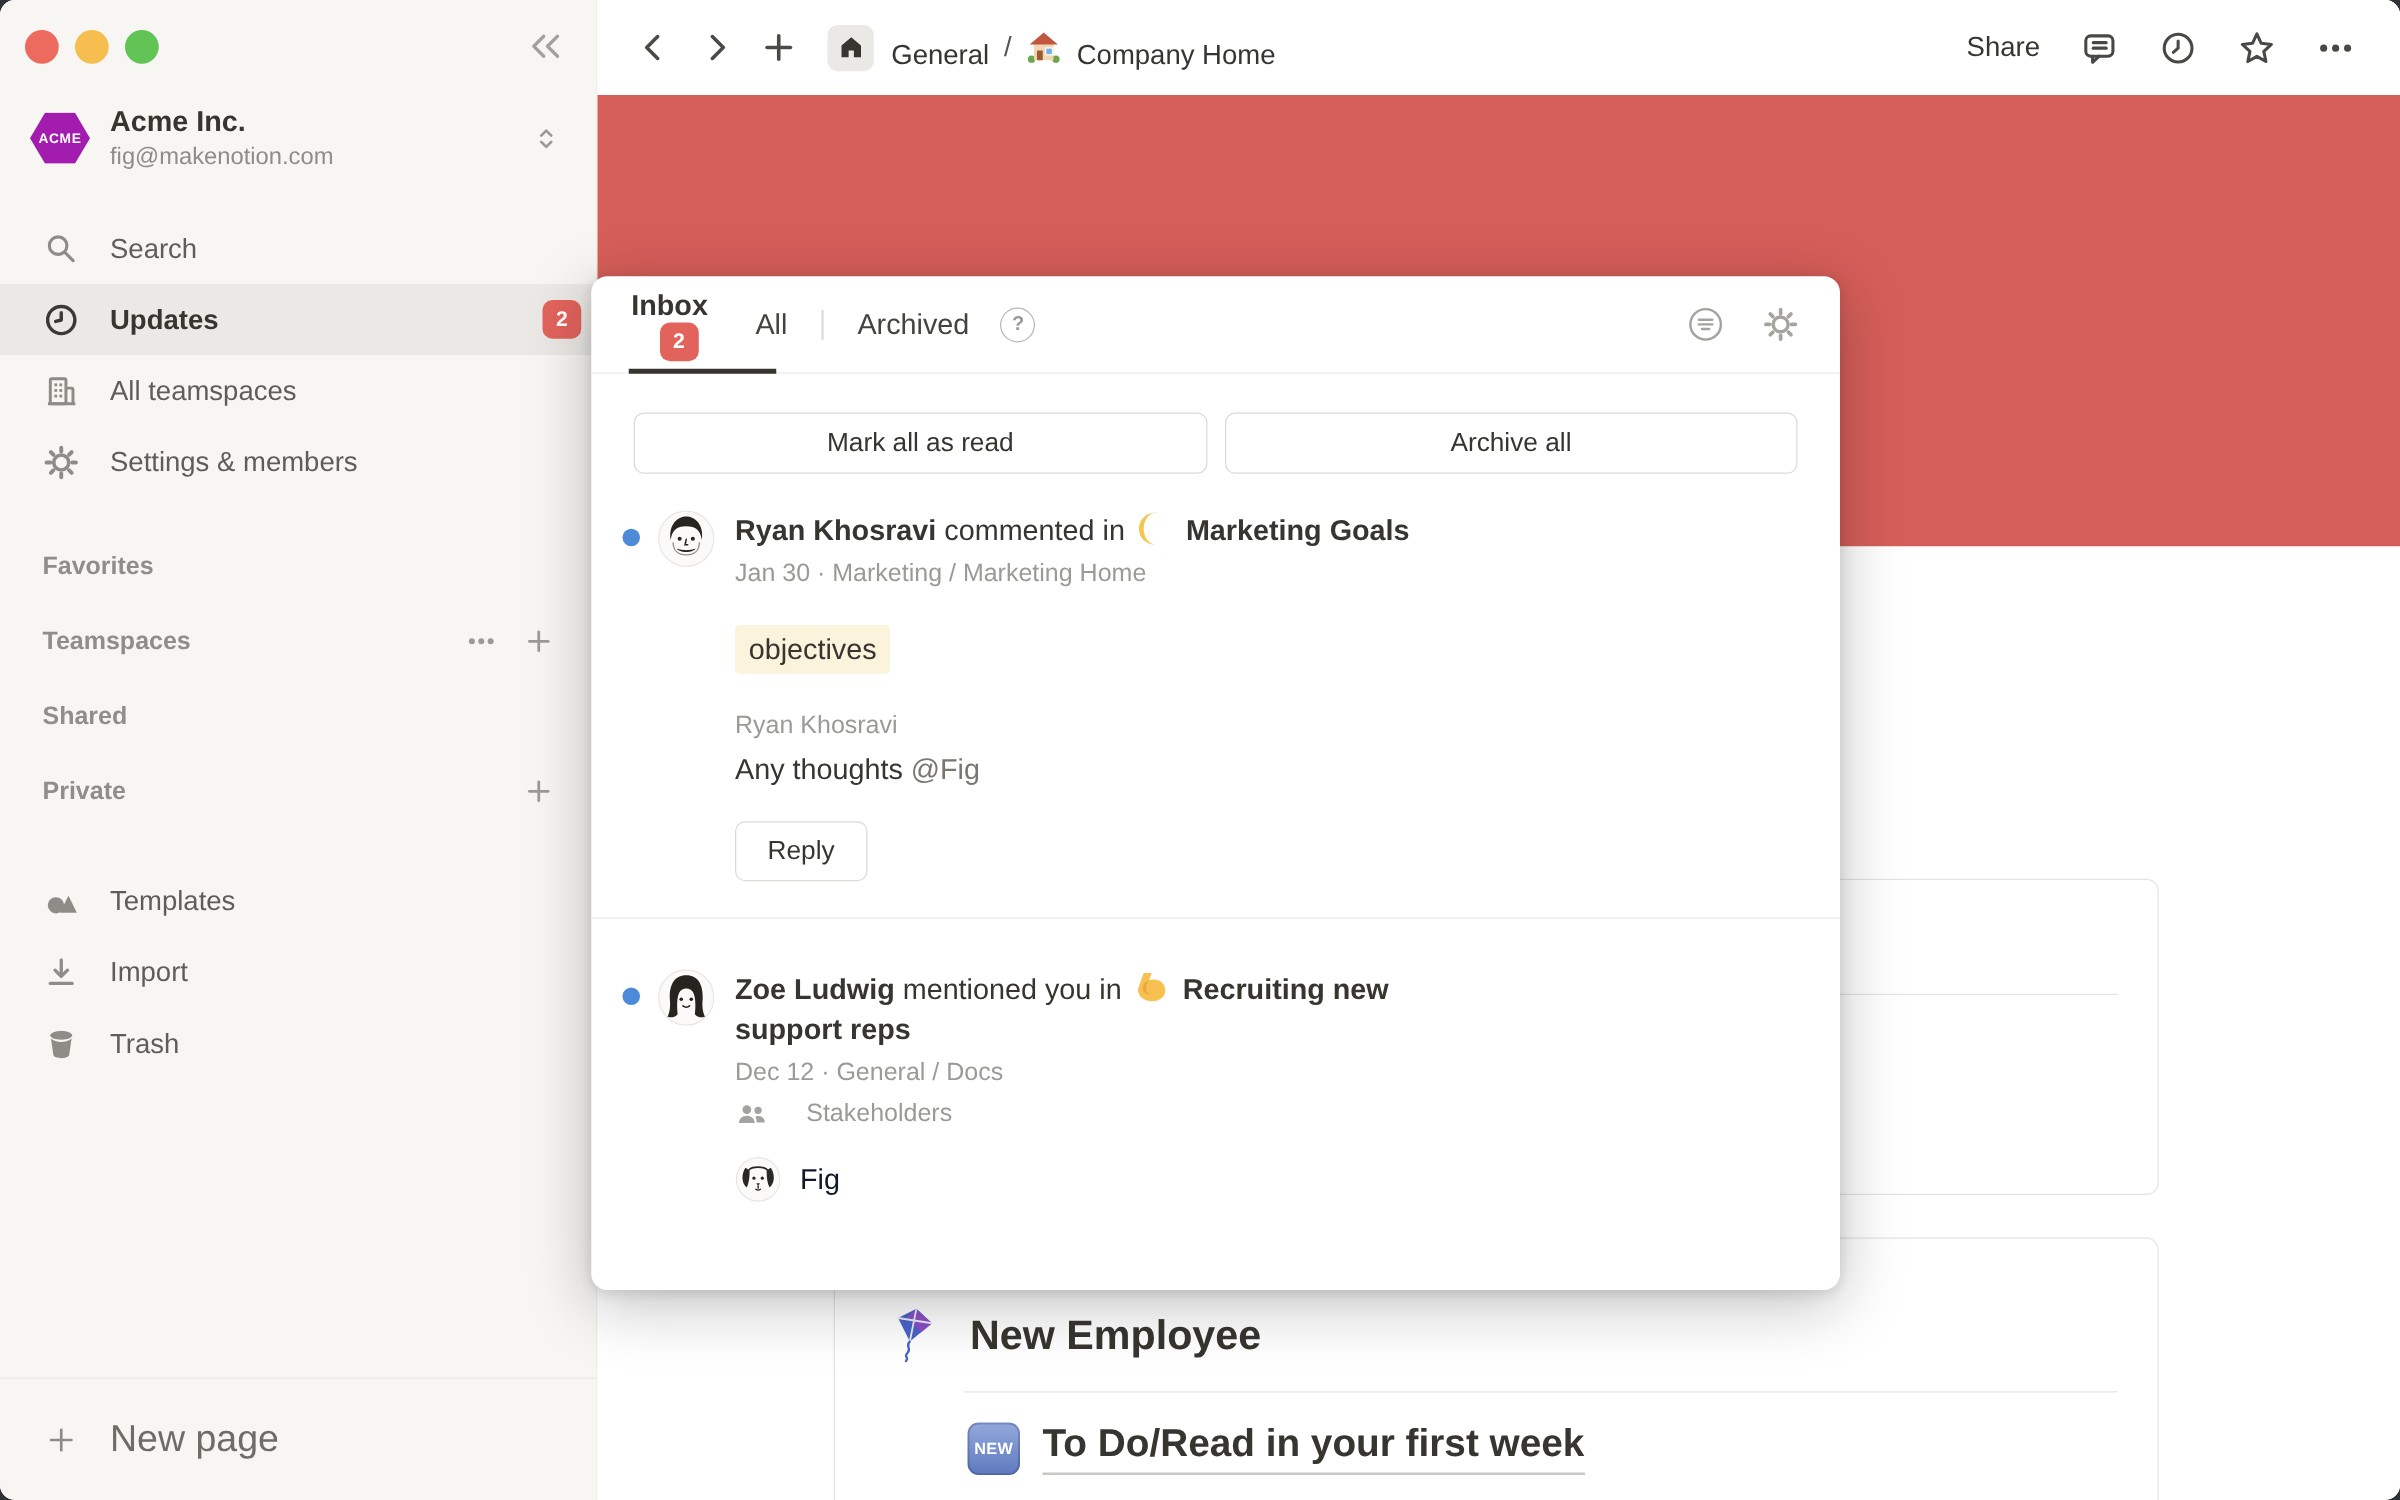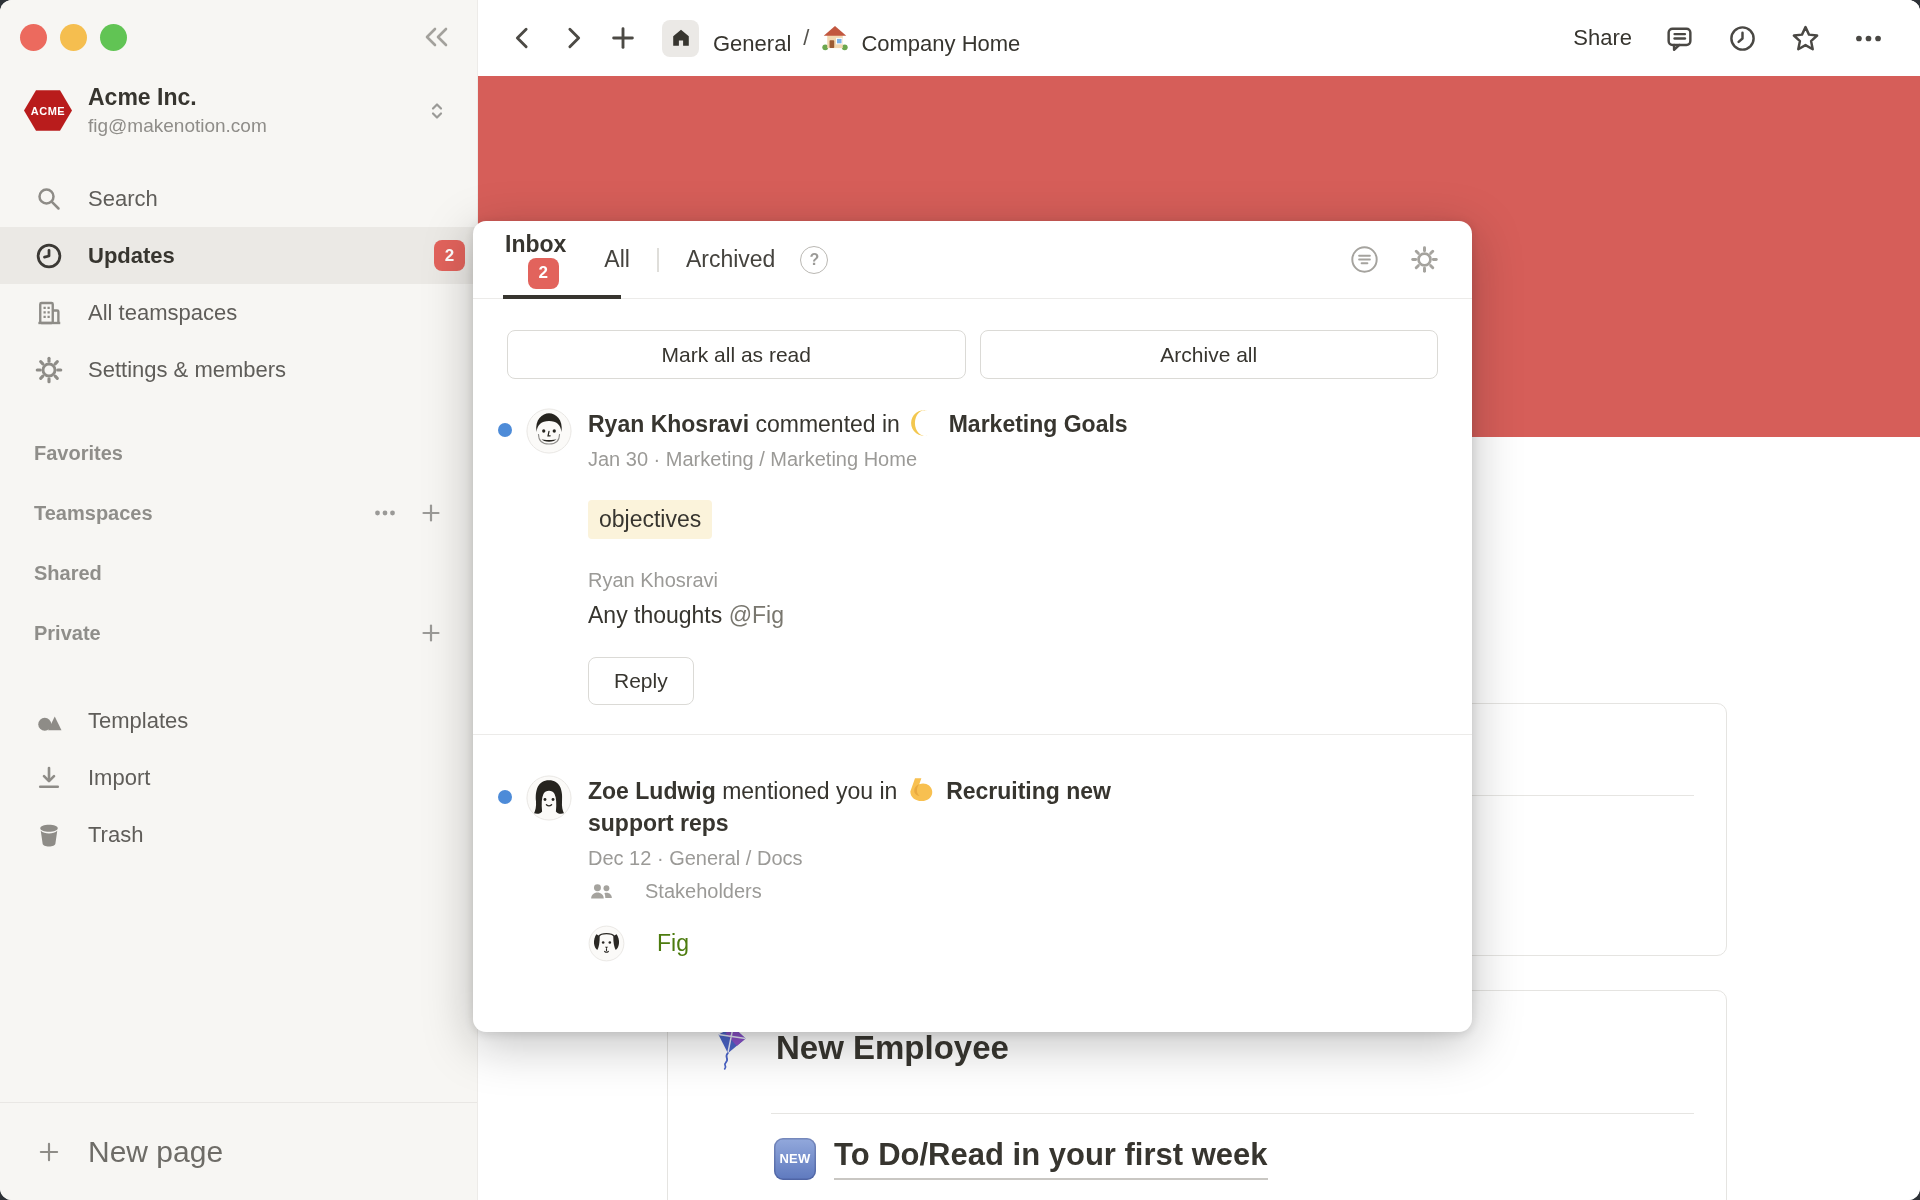--- a/index.html
+++ b/index.html
@@ -7,21 +7,21 @@
     background:#fff;font-family:"Liberation Sans","DejaVu Sans",sans-serif;color:#37352F;}
   svg{display:block}
 
   
   .sidebar{position:absolute;left:0;top:0;width:478px;height:1200px;background:#F7F6F3;border-right:1px solid #EDEBE8;box-sizing:border-box;}
   .traffic{position:absolute;top:24px;left:20px;display:flex;gap:13px;}
   .tl{width:27px;height:27px;border-radius:50%;}
   .tl.red{background:#EC6A5E;}.tl.yellow{background:#F5BE4F;}.tl.green{background:#61C454;}
   .collapse{position:absolute;top:22px;right:24px;color:#A3A19C;cursor:pointer;}
   .workspace{position:absolute;top:84px;left:24px;right:14px;display:flex;align-items:center;}
-  .ws-logo{width:48px;height:44px;background:#b91c1c;color:#fff;font-size:11px;font-weight:700;letter-spacing:.5px;
+  .ws-logo{width:48px;height:44px;background:#a21caf;color:#fff;font-size:11px;font-weight:700;letter-spacing:.5px;
     display:flex;align-items:center;justify-content:center;clip-path:polygon(0 50%,25% 4%,75% 4%,100% 50%,75% 96%,25% 96%);flex:none;text-align:center;}
   .ws-text{margin-left:16px;flex:1;min-width:0;}
   .ws-name{font-size:23px;font-weight:700;color:#37352F;}
   .ws-email{font-size:19px;color:#8F8D89;margin-top:4px;}
   .ws-chevron{color:#9B9A97;margin-right:14px;}
   .nav{position:absolute;top:170px;left:0;right:0;}
   .nav-row{height:57px;display:flex;align-items:center;padding:0 12px 0 34px;font-size:22px;color:#5F5D59;cursor:pointer;}
   .nav-row.small{height:54px;margin-bottom:3px;}
   .nav-ic{width:30px;height:30px;margin-right:24px;color:#8E8C87;flex:none;}
   .nav-row.selected{background:#EBE9E5;color:#37352F;font-weight:600;}
@@ -47,21 +47,21 @@
   .crumb-item{cursor:pointer;margin-top:12px;}
   .spacer{flex:1;}
   .share{font-size:22px;color:#37352F;cursor:pointer;}
   .tb-right{margin-left:32px;color:#4A4844;cursor:pointer;}
   .cover{position:absolute;left:0;top:76px;right:0;height:361px;}
 
   .card{position:absolute;background:#fff;border:1.5px solid #E5E4E1;border-radius:10px;box-sizing:border-box;}
   .card1{left:189px;top:703px;width:1060px;height:253px;}
   .card-divider{position:absolute;left:103px;right:32px;border-top:1px solid #E6E5E2;}
   .card2{left:189px;top:990px;width:1060px;height:290px;}
-  .ne-head{position:absolute;left:42px;top:34px;display:flex;align-items:center;gap:24px;}
+  .ne-head{position:absolute;left:42px;top:54px;display:flex;align-items:center;gap:24px;}
   .ne-title{font-size:33px;font-weight:700;color:#37352F;}
   .ne-link{position:absolute;left:106px;top:146px;display:flex;align-items:center;gap:18px;cursor:pointer;}
   .new-badge{width:42px;height:42px;border-radius:9px;background:linear-gradient(180deg,#93A9DC 0%,#5E79BE 100%);
     box-shadow:inset 0 0 0 1.5px rgba(30,40,90,.25);color:#fff;font-size:13px;font-weight:700;letter-spacing:.3px;
     display:flex;align-items:center;justify-content:center;flex:none;}
   .ne-link-text{font-size:31px;font-weight:600;color:#37352F;border-bottom:2.5px solid #C9C7C3;padding-bottom:5px;}
 
   
   .popup{position:absolute;left:473px;top:221px;width:999px;height:811px;background:#fff;border-radius:13px;z-index:5;
     box-shadow:0 12px 50px rgba(15,15,15,.26),0 2px 10px rgba(15,15,15,.12);overflow:hidden;box-sizing:border-box;}
@@ -91,21 +91,21 @@
   .n-meta{font-size:20px;color:#9B9A97;margin-top:8px;}
   .n-highlight{display:inline-block;background:#FBF3DB;border-radius:4px;padding:6px 11px;font-size:23px;color:#37352F;margin-top:29px;}
   .n-author{font-size:20px;color:#9B9A97;margin-top:30px;}
   .n-comment{font-size:23px;margin-top:10px;color:#37352F;}
   .mention{color:#79776F;}
   .reply-btn{display:inline-block;margin-top:28px;padding:0 25px;height:48px;line-height:46px;border:1.5px solid #DBDAD6;
     border-radius:8px;font-size:21px;color:#37352F;background:#fff;cursor:pointer;font-family:inherit;box-sizing:border-box;}
   .pop-divider{border-top:1px solid #ECEBE9;margin-top:29px;}
   .n-group{display:flex;align-items:center;gap:30px;margin-top:8px;color:#9B9A97;font-size:20px;}
   .n-group .gi{color:#A5A39E;}
-  .n-person{display:flex;align-items:center;gap:32px;margin-top:20px;font-size:23px;color:#4d7c0f;}
+  .n-person{display:flex;align-items:center;gap:15px;margin-top:20px;font-size:23px;color:#0f172a;}
 </style>
 </head>
 <body>
 
 <div class="window">
 
   <aside class="sidebar">
     <div class="traffic">
       <span class="tl red"></span>
       <span class="tl yellow"></span>

